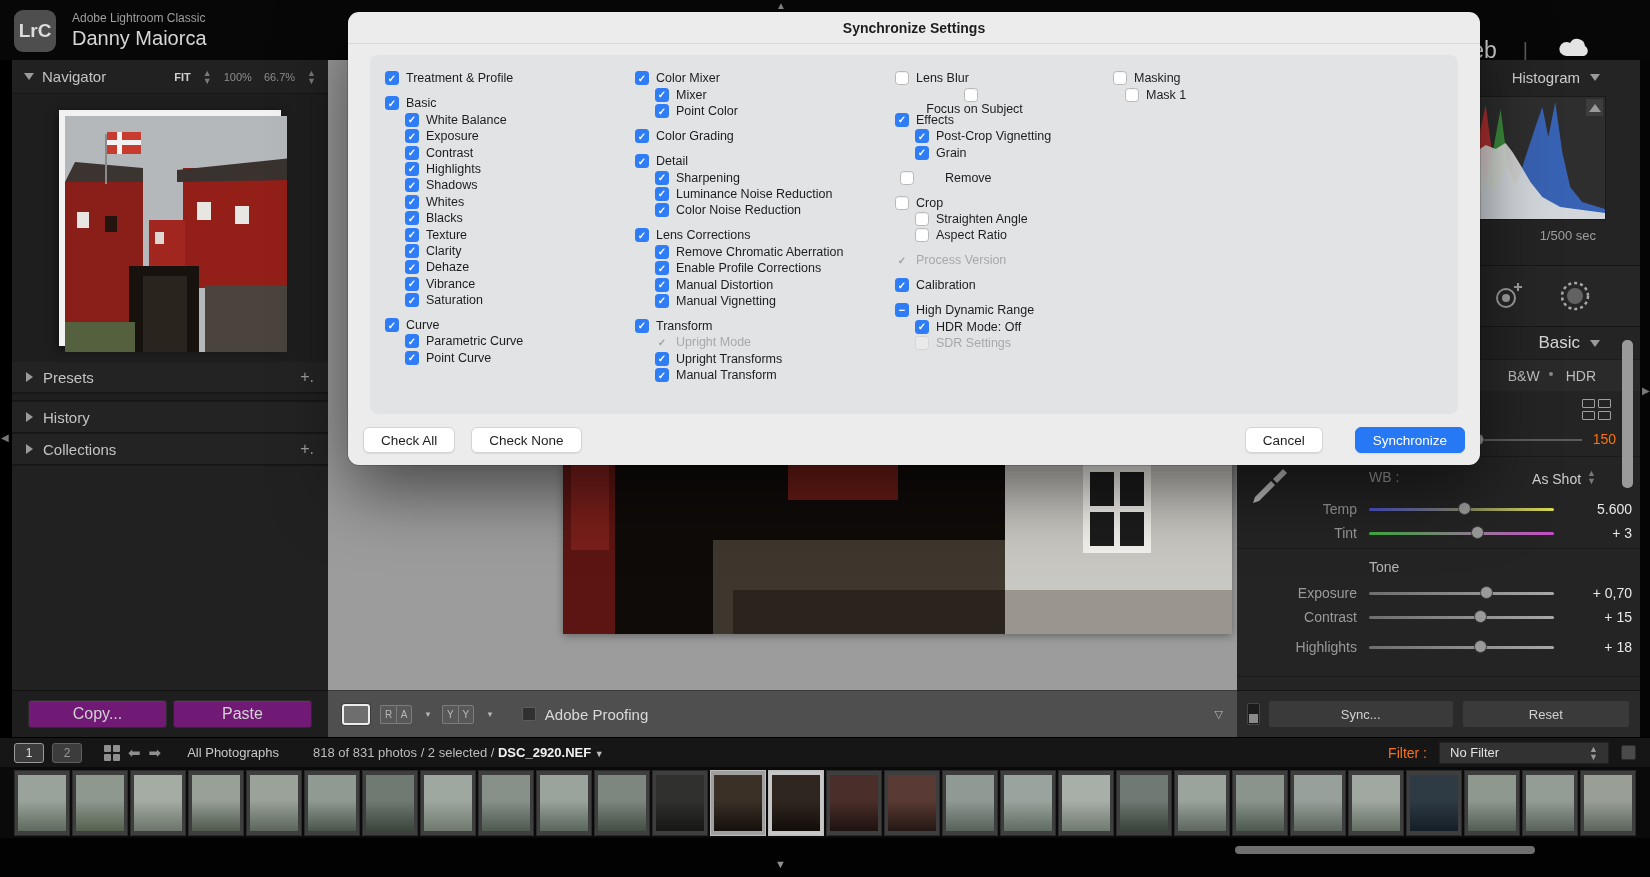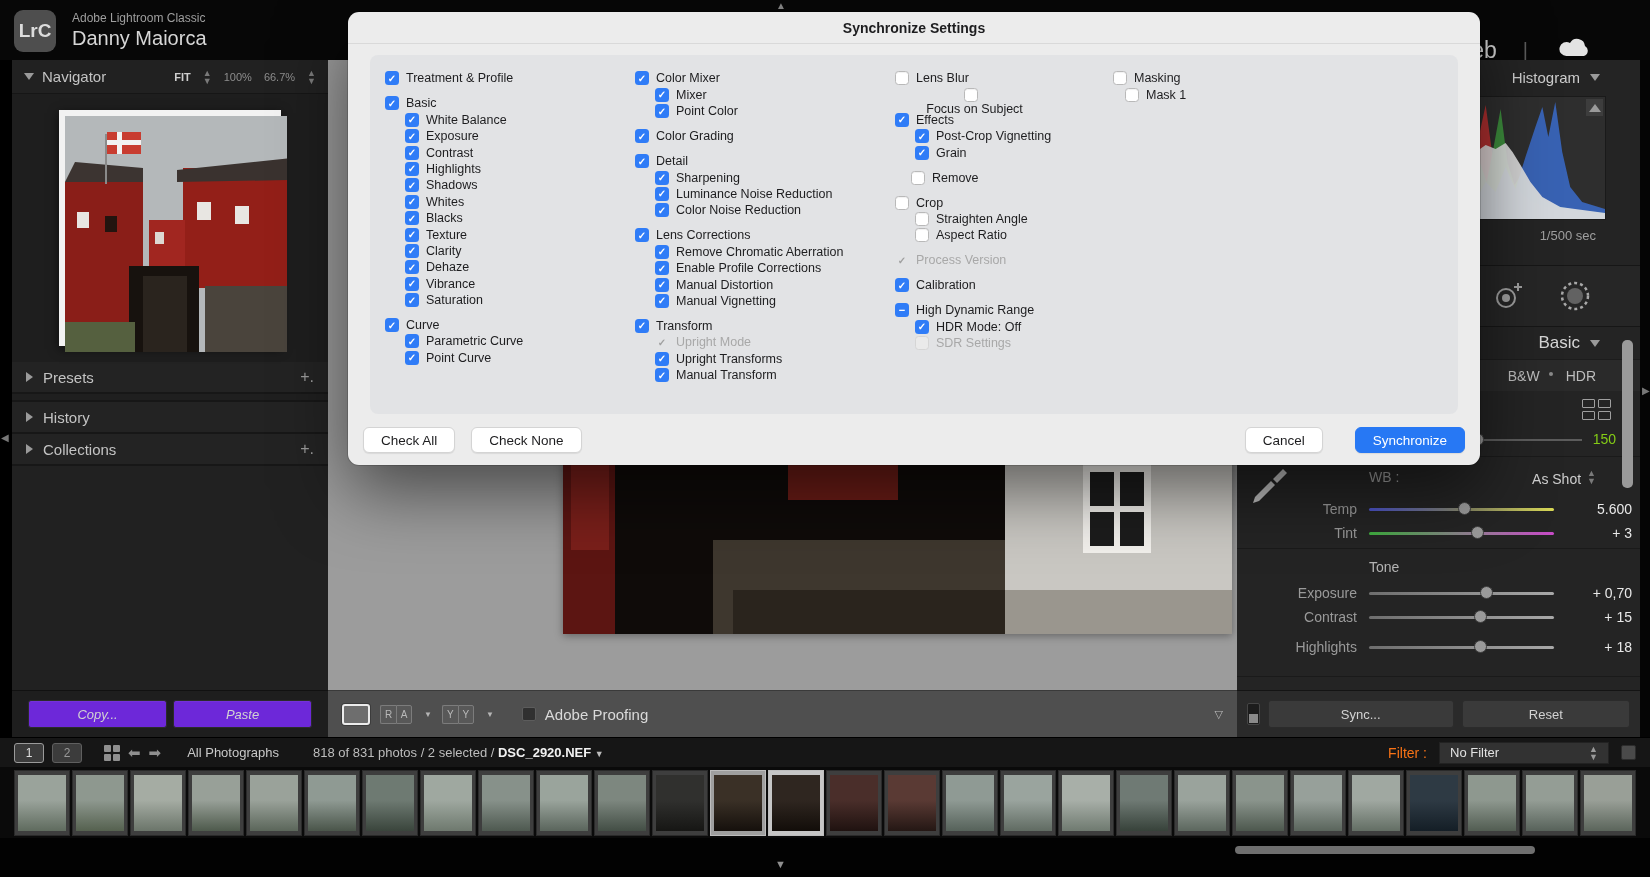--- a/index.html
+++ b/index.html
@@ -41,23 +41,23 @@
   #amount-track { flex:1; height:2px; background:#3a3a3a; position:relative; }
   #amount-knob { position:absolute; left:46%; top:-5px; width:11px; height:11px; border:1px solid #555;
     border-radius:50% 50% 50% 50%; background:#2a2a2a; transform:rotate(45deg); }
   #amount-value { color:#4f4f4f; font-size:12px; }
   .acc-row { height:32px; display:flex; align-items:center; gap:10px; padding:0 14px; color:#c3c3c3;
     font-size:15px; border-bottom:2px solid #171717; background:#232323; }
   .acc-row .plus { margin-left:auto; color:#9a9a9a; font-size:16px; }
   .acc-gap { height:8px; background:#1f1f1f; border-bottom:2px solid #171717; }
   #left-bottom { position:absolute; left:0; bottom:0; width:316px; height:47px; background:#1e1e1e;
     border-top:1px solid #111; display:flex; align-items:center; gap:6px; padding:0 16px; }
-  .lp-btn { flex:1; height:28px; background:#6d28d9; border:1px solid #2b2b2b; border-radius:3px;
-    color:#d2d2d2; font-size:13px; display:flex; align-items:center; justify-content:center;
-    box-shadow:inset 0 1px 0 rgba(255,255,255,.05);font-style:italic; }
+  .lp-btn { flex:1; height:28px; background:#701a75; border:1px solid #2b2b2b; border-radius:3px;
+    color:#d2d2d2; font-size:16px; display:flex; align-items:center; justify-content:center;
+    box-shadow:inset 0 1px 0 rgba(255,255,255,.05); }
 
   
   #center { position:absolute; left:328px; top:60px; width:909px; height:630px; background:#9c9c9c; }
   #main-photo { position:absolute; left:235px; top:60px; width:669px; height:514px;
     box-shadow:0 2px 8px rgba(0,0,0,.35); }
   #center-toolbar { position:absolute; left:328px; top:690px; width:909px; height:47px; background:#4f4f4f;
     border-top:1px solid #3a3a3a; display:flex; align-items:center; padding:0 14px; gap:10px; }
   #loupe-btn { width:28px; height:21px; border:2px solid #ececec; border-radius:3px; background:#6e6e6e;
     box-shadow:0 0 0 1px #3c3c3c; }
   .pair-btn { display:flex; }
@@ -90,21 +90,21 @@
     padding-right:40px; color:#d6d6d6; font-size:17px; }
   #treat-row { height:32px; display:flex; align-items:center; justify-content:flex-end; gap:26px;
     padding-right:44px; color:#bdbdbd; font-size:14px; background:#2a2a2a; border-top:1px solid #1c1c1c; }
   #profile-row { height:66px; position:relative; border-bottom:1px solid #1a1a1a; }
   #grid-icon { position:absolute; right:28px; top:8px; width:30px; display:grid;
     grid-template-columns:13px 13px; gap:3px; }
   #grid-icon i { height:9px; border:1.5px solid #9f9f9f; border-radius:1px; }
   #profile-slider { position:absolute; left:210px; right:58px; top:48px; height:2px; background:#5c5c5c; }
   #profile-knob { position:absolute; left:18%; top:-6px; width:13px; height:13px; background:#9a9a9a;
     border-radius:50%; border:1px solid #444; }
-  #profile-amount { position:absolute; right:24px; top:40px; color:#84cc16; font-size:14px; }
+  #profile-amount { position:absolute; right:24px; top:40px; color:#f97316; font-size:14px; }
   #wb-block { position:relative; height:92px; border-bottom:1px solid #1a1a1a; }
   #wb-label { position:absolute; left:132px; top:12px; color:#9a9a9a; font-size:14px; }
   #wb-value { position:absolute; right:44px; top:12px; color:#cfcfcf; font-size:14px; }
   #wb-value .updn { margin-left:6px; }
   .slider-row { position:absolute; display:flex; align-items:center; }
   .sl-label { width:72px; text-align:right; color:#9a9a9a; font-size:14px; margin-right:12px; }
   .sl-track { position:relative; width:185px; height:3px; border-radius:2px; }
   .sl-knob { position:absolute; top:-6px; width:13px; height:13px; background:#9a9a9a; border-radius:50%;
     border:1px solid #3d3d3d; }
   .sl-value { margin-left:14px; width:64px; text-align:right; color:#e8e8e8; font-size:14px; }
@@ -692,21 +692,21 @@
             <span class="cb-label">Effects</span>
           </div>
           <div class="cb-row" style="margin-left: 20px;">
             <span class="cb on">✓</span>
             <span class="cb-label">Post-Crop Vignetting</span>
           </div>
           <div class="cb-row" style="margin-left: 20px;">
             <span class="cb on">✓</span>
             <span class="cb-label">Grain</span>
           </div>
-          <div class="cb-row gap" style="margin-left: 16px;">
+          <div class="cb-row gap" style="margin-left: 5px; gap: 24px;">
             <span class="cb off"></span>
             <span class="cb-label">Remove</span>
           </div>
           <div class="cb-row gap" style="margin-left: 0px;">
             <span class="cb off"></span>
             <span class="cb-label">Crop</span>
           </div>
           <div class="cb-row" style="margin-left: 20px;">
             <span class="cb off"></span>
             <span class="cb-label">Straighten Angle</span>

